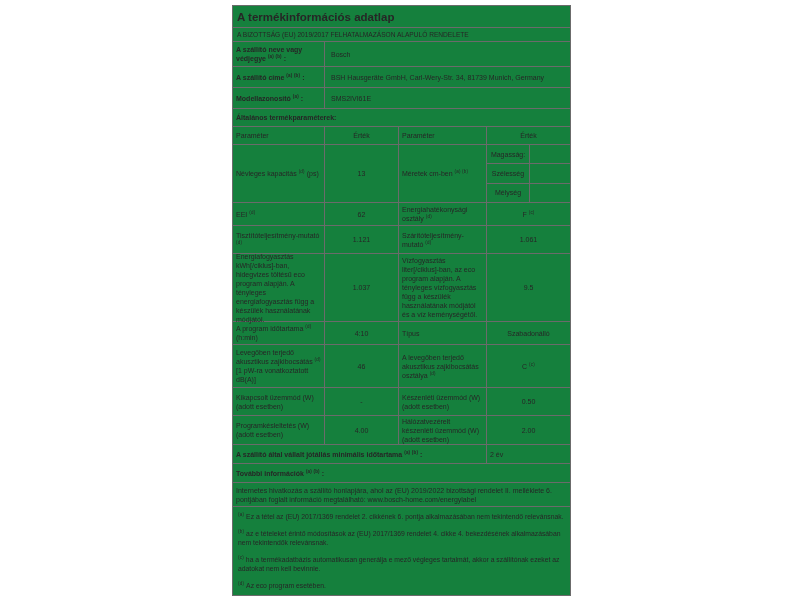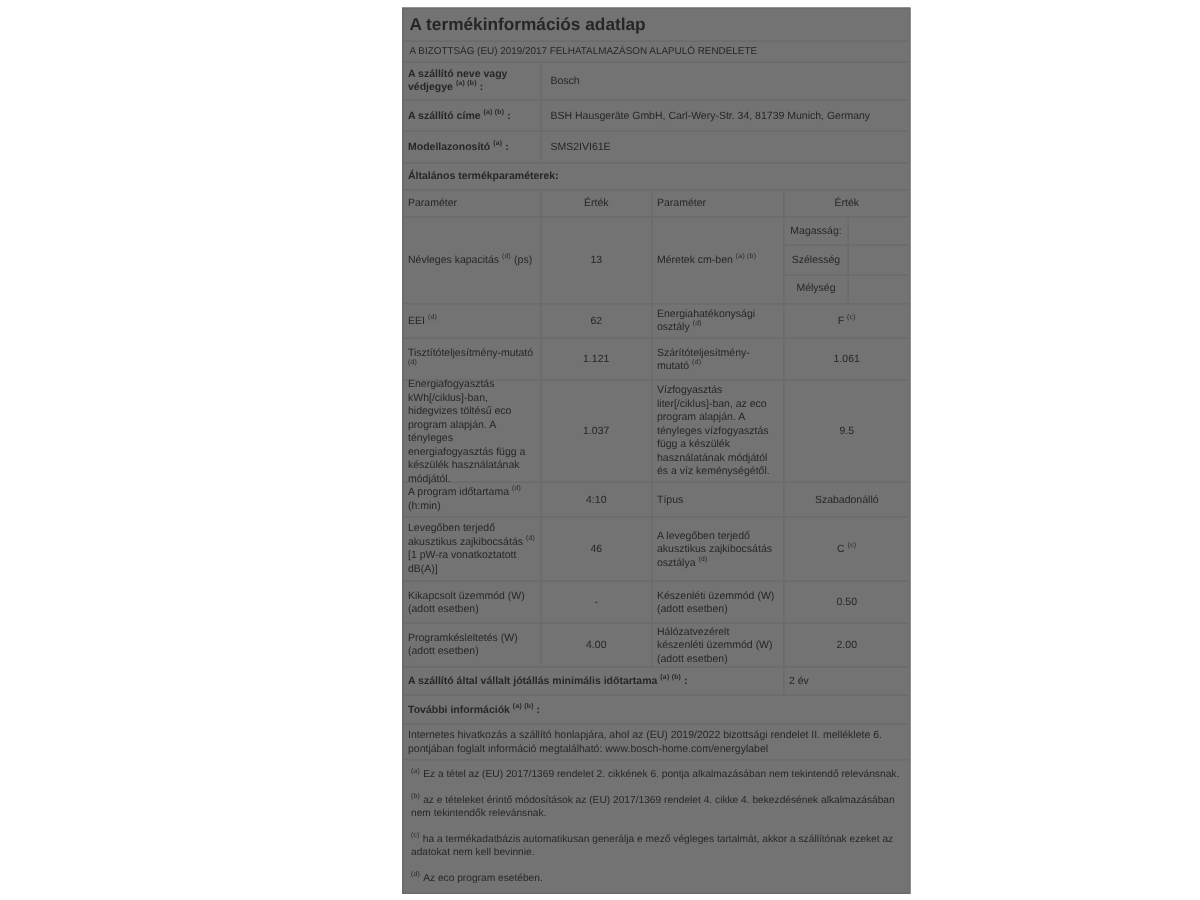--- a/index.html
+++ b/index.html
@@ -1,18 +1,18 @@
 <!DOCTYPE html>
 <html><head>
 <meta charset="utf-8">
 <style>
   html,body{margin:0;padding:0;background:#ffffff;}
   body{width:800px;height:600px;position:relative;font-family:"Liberation Sans",sans-serif;color:#262626;}
   .doc{position:absolute;left:232px;top:5px;width:339px;height:591px;box-sizing:border-box;
-       border:1px solid #6b6b6b;background:#737373;display:flex;flex-direction:column;margin-left:36px;}
+       border:1px solid #6b6b6b;background:#15803d;display:flex;flex-direction:column;}
   .row{box-sizing:border-box;border-bottom:1px solid #6b6b6b;display:flex;align-items:stretch;flex:0 0 auto;}
   .row:last-child{border-bottom:none;}
   .c{box-sizing:border-box;display:flex;align-items:center;padding:2px 3px;font-size:7px;line-height:9px;}
   .bl{border-left:1px solid #6b6b6b;}
   .lab{justify-content:flex-start;text-align:left;}
   .val{justify-content:center;text-align:center;}
   .c1{width:91px;}
   .c2{width:74px;}
   .c3{width:88px;}
   .c4{flex:1;}

